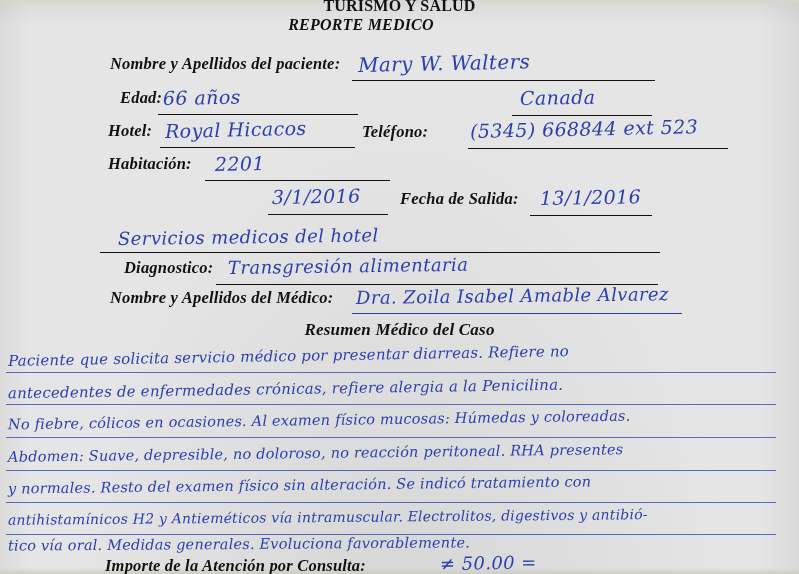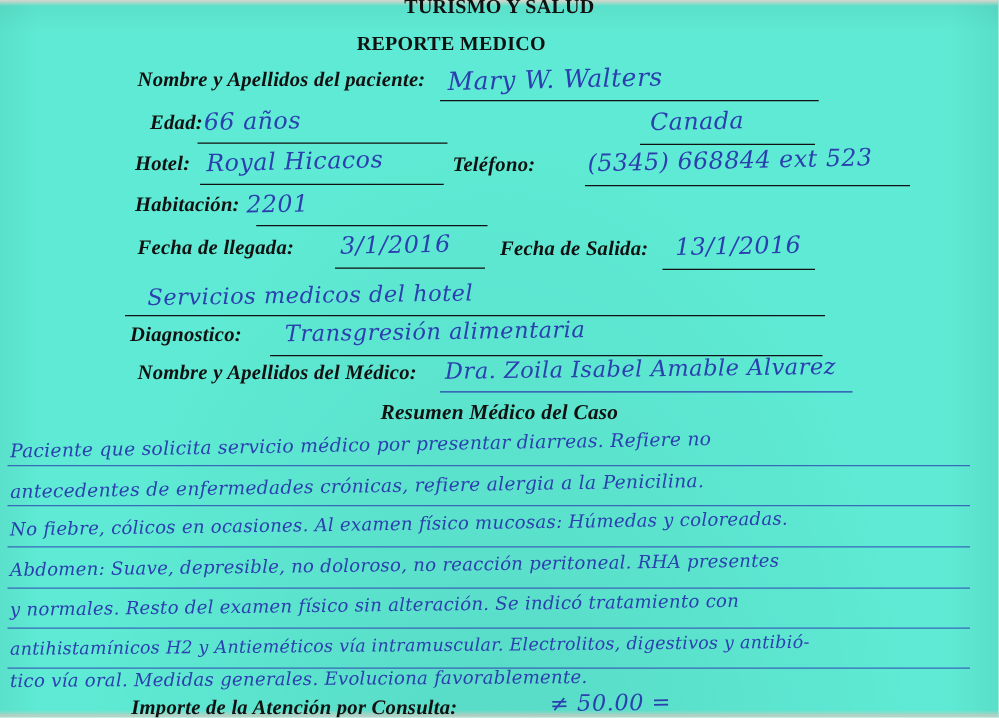--- a/index.html
+++ b/index.html
@@ -5,21 +5,21 @@
   html, body {
     margin: 0;
     padding: 0;
     background: #ffffff;
   }
   #page {
     position: relative;
     width: 799px;
     height: 574px;
     overflow: hidden;
-    background: #5eead4;
+    background: #e5e5e5;
     font-family: "Liberation Serif", serif;
     color: #1a1a1a;
   }
   
   .paper-shade {
     position: absolute;
     inset: 0;
     background:
       linear-gradient(to bottom, rgba(0,0,0,0.05) 0px, rgba(0,0,0,0.0) 26px),
       linear-gradient(to right, rgba(0,0,0,0.045) 0px, rgba(0,0,0,0) 30px),
@@ -101,21 +101,21 @@
 </head>
 <body>
 
 <div id="page">
 
   <div class="paper-shade"></div>
   <div class="edge-top"></div>
   <div class="edge-bottom"></div>
 
   <div class="printed head center" style="left:0; top:-3px; width:799px;">TURISMO Y SALUD</div>
-  <div class="printed head center" style="left:0; top:27px; width:722px;">REPORTE MEDICO</div>
+  <div class="printed head center" style="left:0; top:16px; width:722px;font-style:italic;">REPORTE MEDICO</div>
 
   <div class="printed" style="left:110px; top:54px;">Nombre y Apellidos del paciente:</div>
   <div class="rule" style="left:352px; top:80px; width:303px;"></div>
   <div class="hand" style="left:358px; top:53px; font-size:20px; transform: rotate(-1.2deg);">Mary W. Walters</div>
 
   <div class="printed" style="left:120px; top:88px;">Edad:</div>
   <div class="rule" style="left:158px; top:114px; width:200px;"></div>
   <div class="hand" style="left:163px; top:87px; font-size:19px; transform: rotate(-1deg);">66 años</div>
 
   <div class="rule" style="left:512px; top:115px; width:140px;"></div>
@@ -124,34 +124,33 @@
   <div class="printed" style="left:108px; top:121px;">Hotel:</div>
   <div class="rule" style="left:160px; top:147px; width:195px;"></div>
   <div class="hand" style="left:165px; top:120px; font-size:19px; transform: rotate(-1.3deg);">Royal Hicacos</div>
 
   <div class="printed" style="left:362px; top:122px;text-align:right;">Teléfono:</div>
   <div class="rule" style="left:468px; top:148px; width:260px;"></div>
   <div class="hand" style="left:470px; top:120px; font-size:19px; transform: rotate(-1.2deg);">(5345) 668844 ext 523</div>
 
   <div class="printed" style="left:108px; top:154px;">Habitación:</div>
   <div class="rule" style="left:205px; top:180px; width:185px;"></div>
-  <div class="hand" style="left:197px; top:153px; font-size:19px; transform: rotate(-1deg);">2201</div>
+  <div class="hand" style="left:215px; top:153px; font-size:19px; transform: rotate(-1deg);">2201</div>
 
-  <div class="printed" style="left:110px; top:188px;">Fecha de llegada:</div>
   <div class="rule" style="left:268px; top:214px; width:120px;"></div>
   <div class="hand" style="left:272px; top:186px; font-size:19px; transform: rotate(-1deg);">3/1/2016</div>
 
   <div class="printed" style="left:400px; top:189px;">Fecha de Salida:</div>
   <div class="rule" style="left:530px; top:215px; width:122px;"></div>
   <div class="hand" style="left:540px; top:187px; font-size:19px; transform: rotate(-1deg);">13/1/2016</div>
 
   <div class="rule" style="left:100px; top:252px; width:560px;"></div>
   <div class="hand" style="left:118px; top:228px; font-size:18px; transform: rotate(-0.8deg);">Servicios medicos del hotel</div>
 
-  <div class="printed" style="left:104px; top:258px;text-align:center;">Diagnostico:</div>
+  <div class="printed" style="left:124px; top:258px;text-align:center;">Diagnostico:</div>
   <div class="rule" style="left:216px; top:284px; width:442px;"></div>
   <div class="hand" style="left:228px; top:257px; font-size:18px; transform: rotate(-0.8deg);">Transgresión alimentaria</div>
 
   <div class="printed" style="left:110px; top:288px;">Nombre y Apellidos del Médico:</div>
   <div class="rule blue" style="left:352px; top:313px; width:330px;"></div>
   <div class="hand" style="left:356px; top:287px; font-size:18px; transform: rotate(-0.7deg);">Dra. Zoila Isabel Amable Alvarez</div>
 
   <div class="printed center" style="left:0; top:320px; width:799px; font-size:17px;">Resumen Médico del Caso</div>
 
   <div class="body-rule" style="top:372px;"></div>

